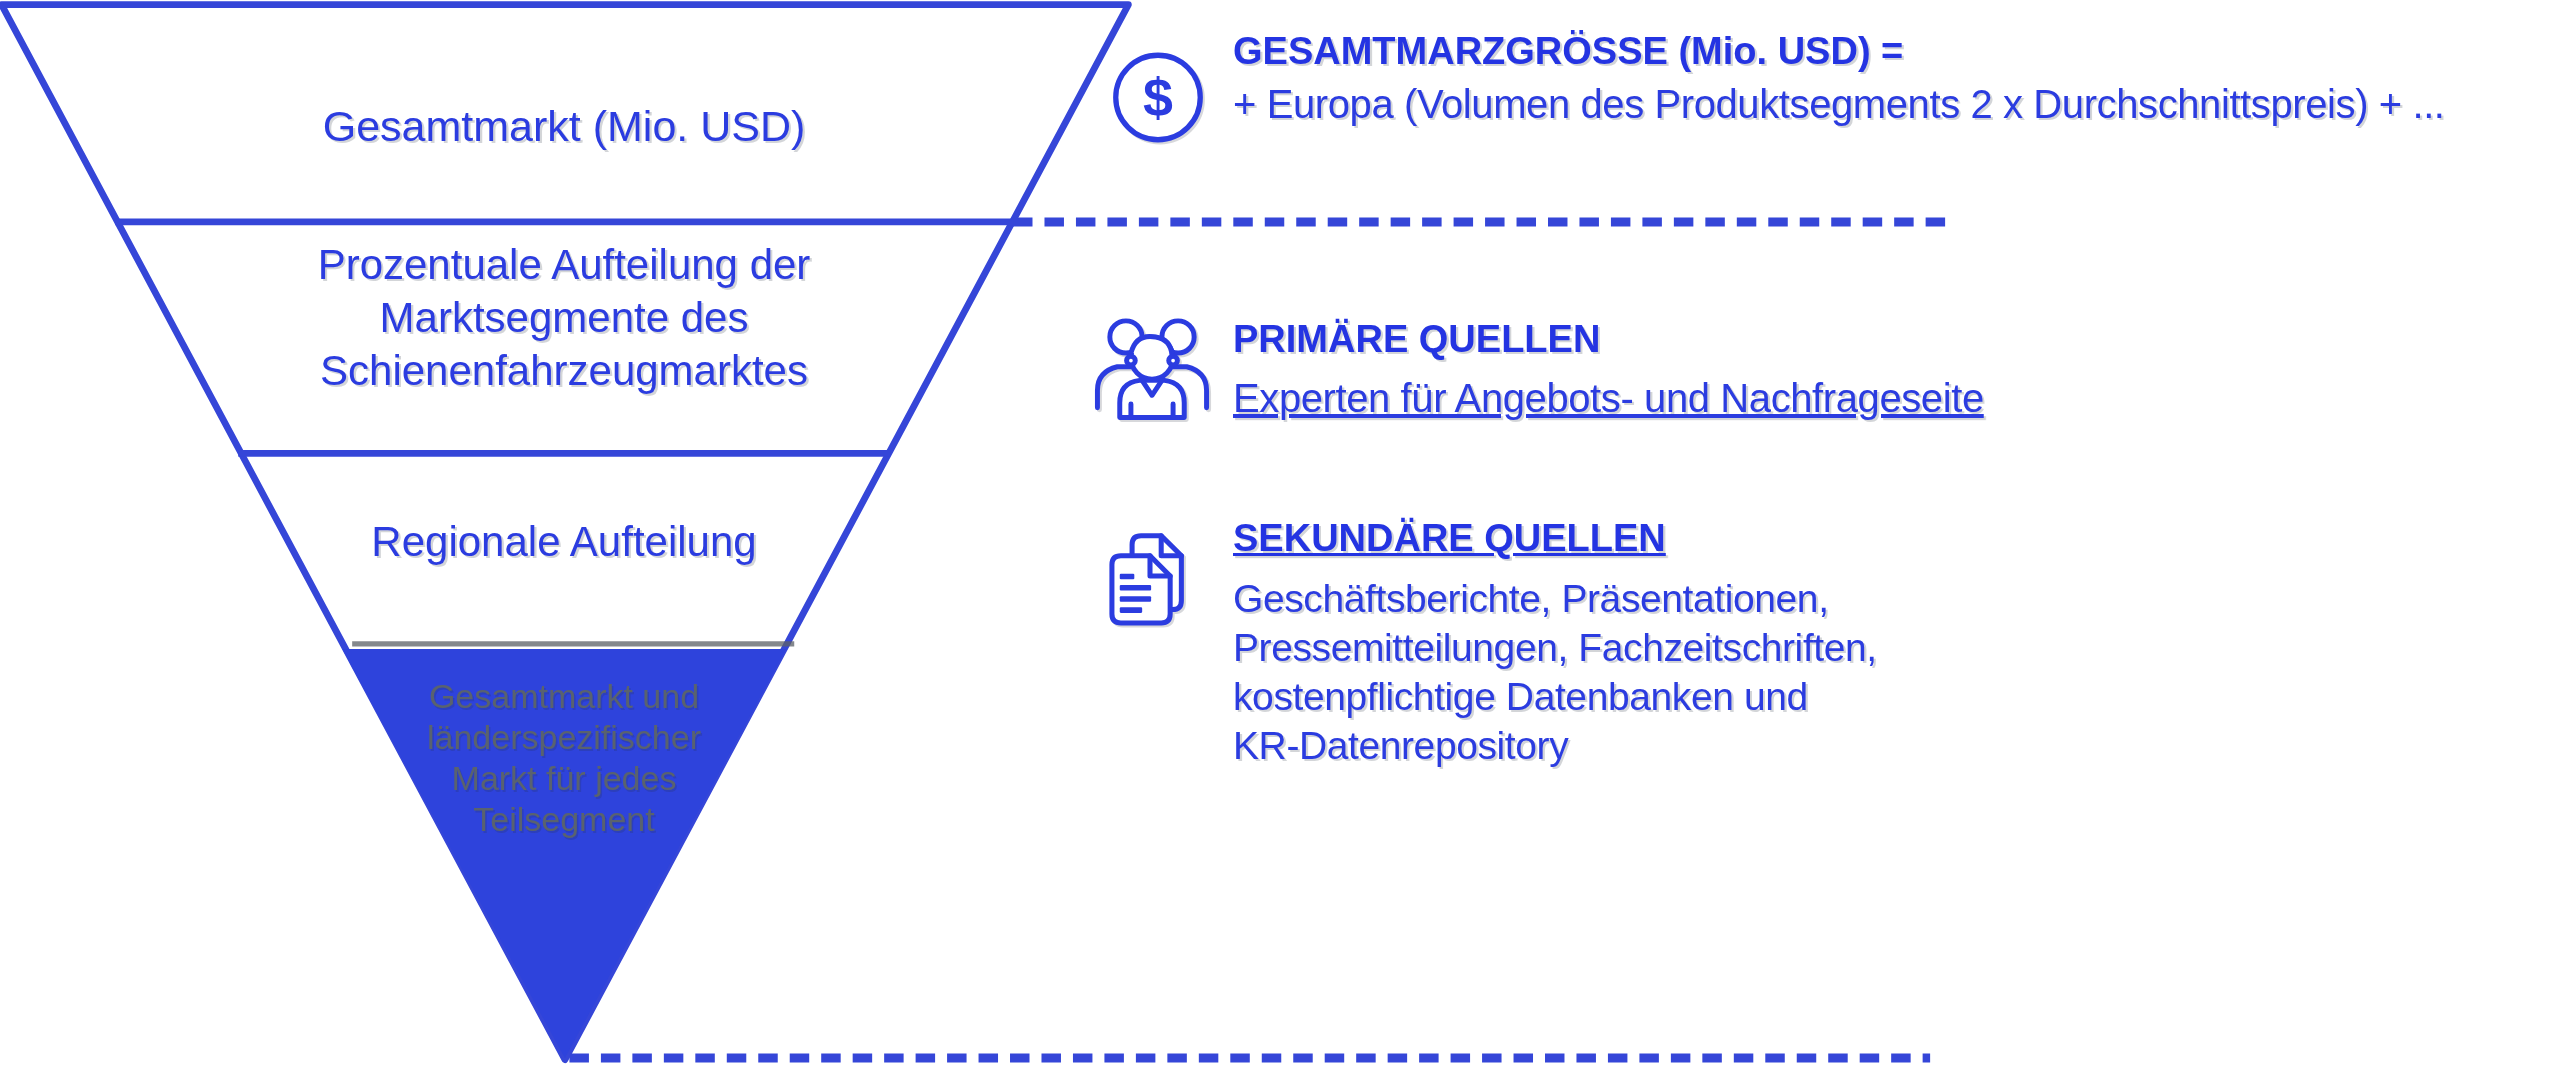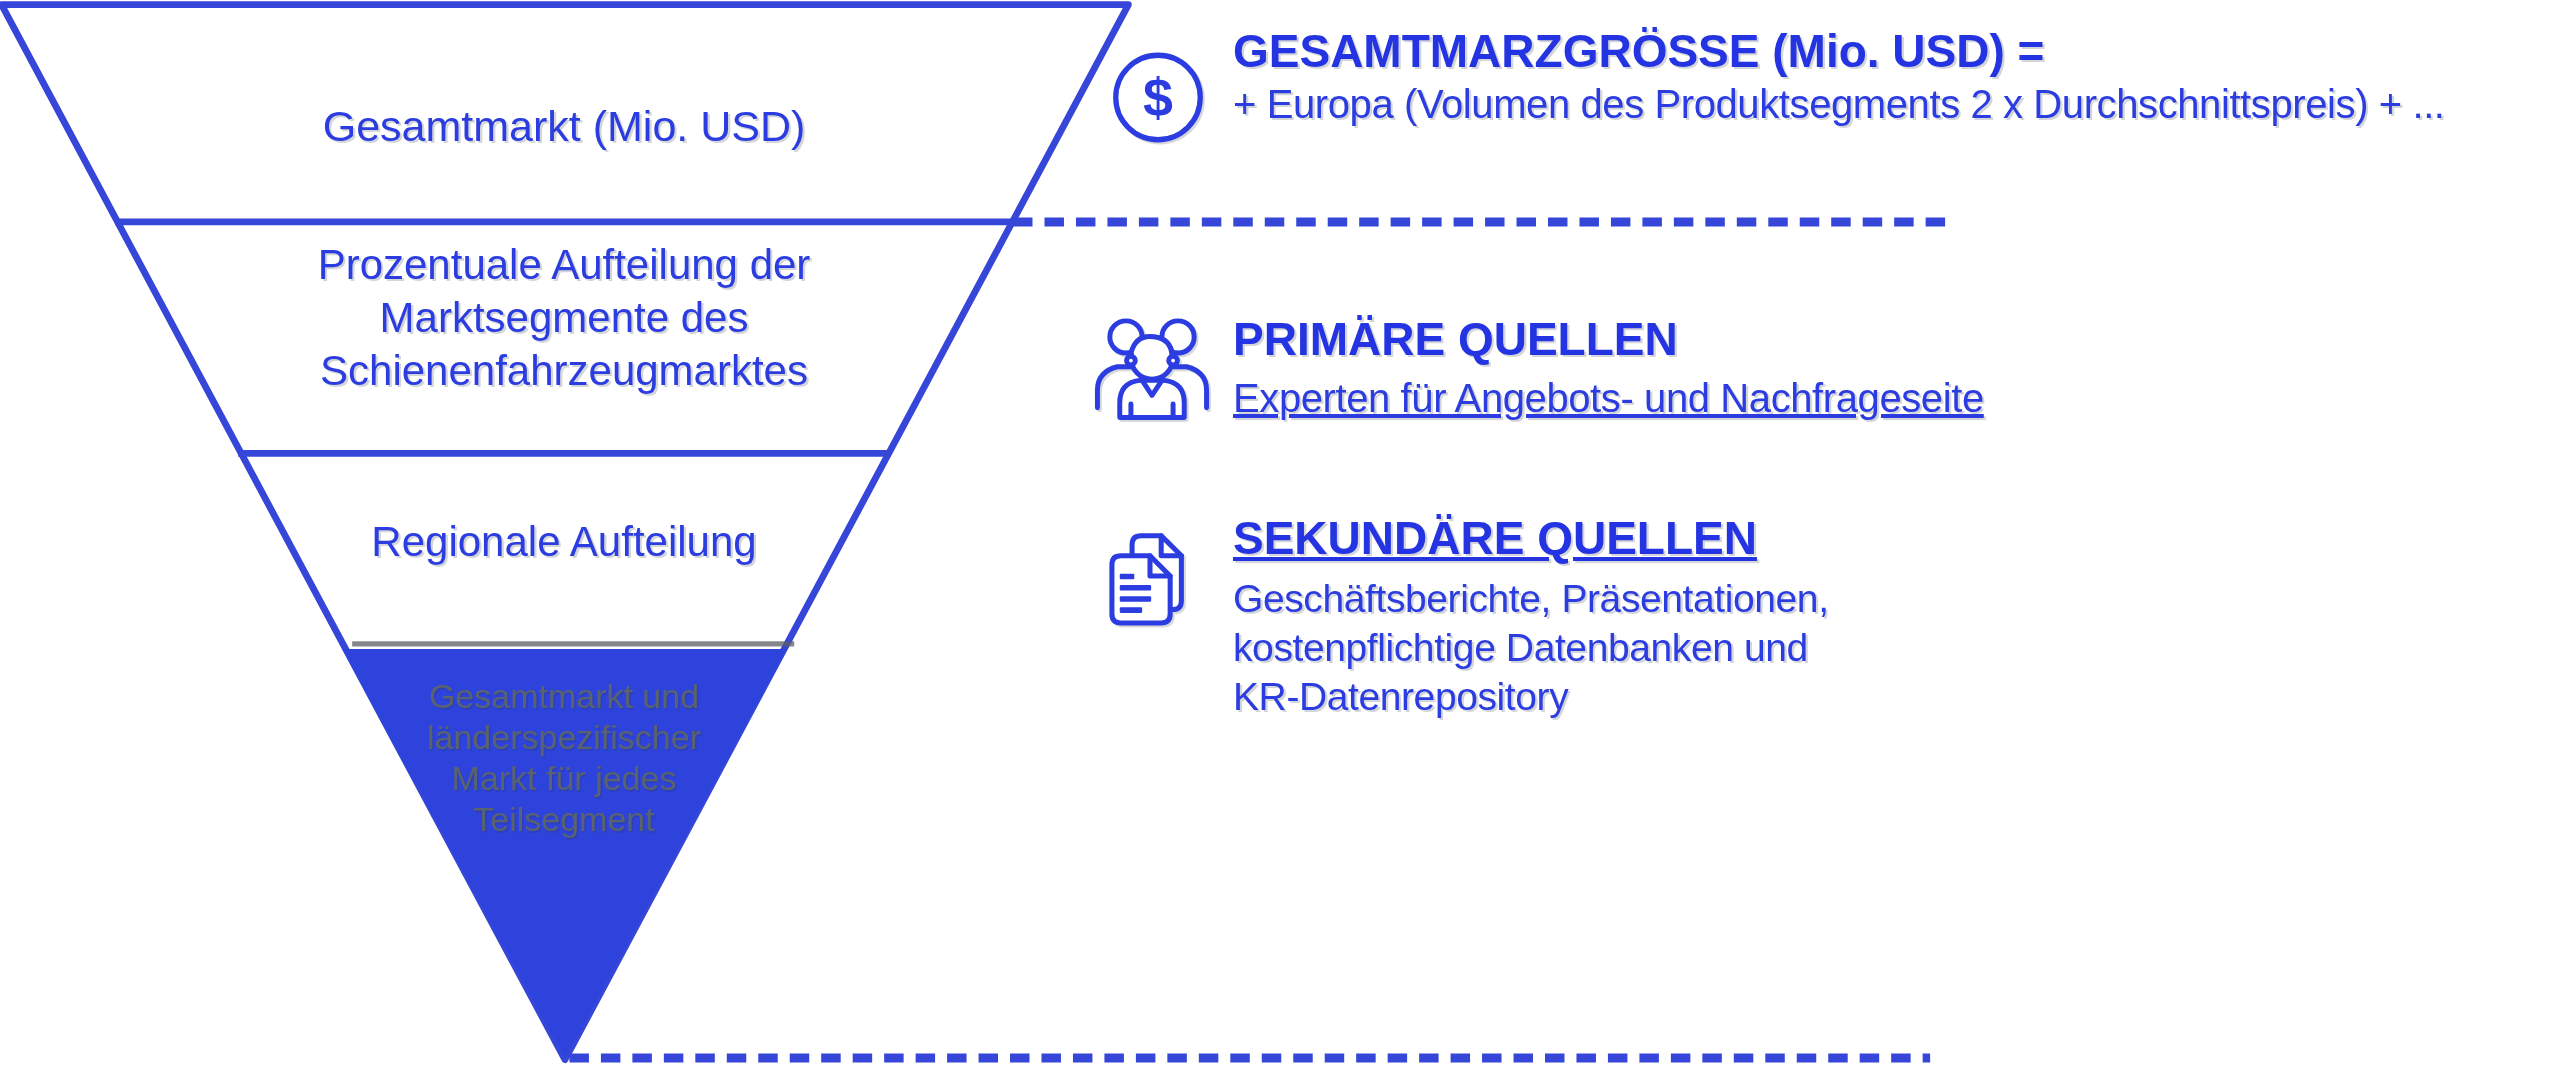--- a/index.html
+++ b/index.html
@@ -10,21 +10,21 @@
   .abs{position:absolute;}
   .halo{text-shadow:2.2px 2.2px 0 rgba(110,115,125,.30);}
   
   .flabel{
     left:564px;transform:translateX(-50%);text-align:center;white-space:nowrap;
     color:#2B3CE0;font-size:42px;line-height:53px;
   }
   .flabel.small{font-size:34px;line-height:41px;color:#59626F;text-shadow:1.5px 1.5px 0 rgba(40,50,90,.25);}
   
   .rtitle{
-    font-weight:700;font-size:46px;line-height:49px;color:#2434E2;white-space:nowrap;
+    font-weight:700;font-size:38px;line-height:49px;color:#2434E2;white-space:nowrap;
   }
   .rbody{
     font-size:40px;line-height:53px;color:#2B3CE0;white-space:nowrap;letter-spacing:-0.4px;
   }
   .rbody.tight{font-size:39px;line-height:49px;}
   .icon{filter:drop-shadow(2.2px 2.2px 0 rgba(110,115,125,.28));}
 </style>
 </head>
 <body>
 
@@ -115,16 +115,17 @@
       <rect x="23" y="68" width="28" height="5" rx="1"></rect>
       <rect x="23" y="78" width="20" height="5" rx="1"></rect>
     </g>
   </g>
 </svg>
 
 <div class="abs rtitle halo" style="left:1233px;top:514px;text-decoration:underline;">SEKUNDÄRE QUELLEN</div>
 
 <div class="abs rbody tight halo" style="left:1233px;top:574px;">
   <div>Geschäftsberichte, Präsentationen,</div>
+  <div>Pressemitteilungen, Fachzeitschriften,</div>
   <div>kostenpflichtige Datenbanken und</div>
   <div>KR-Datenrepository</div>
 </div>
 
 
 </body></html>

